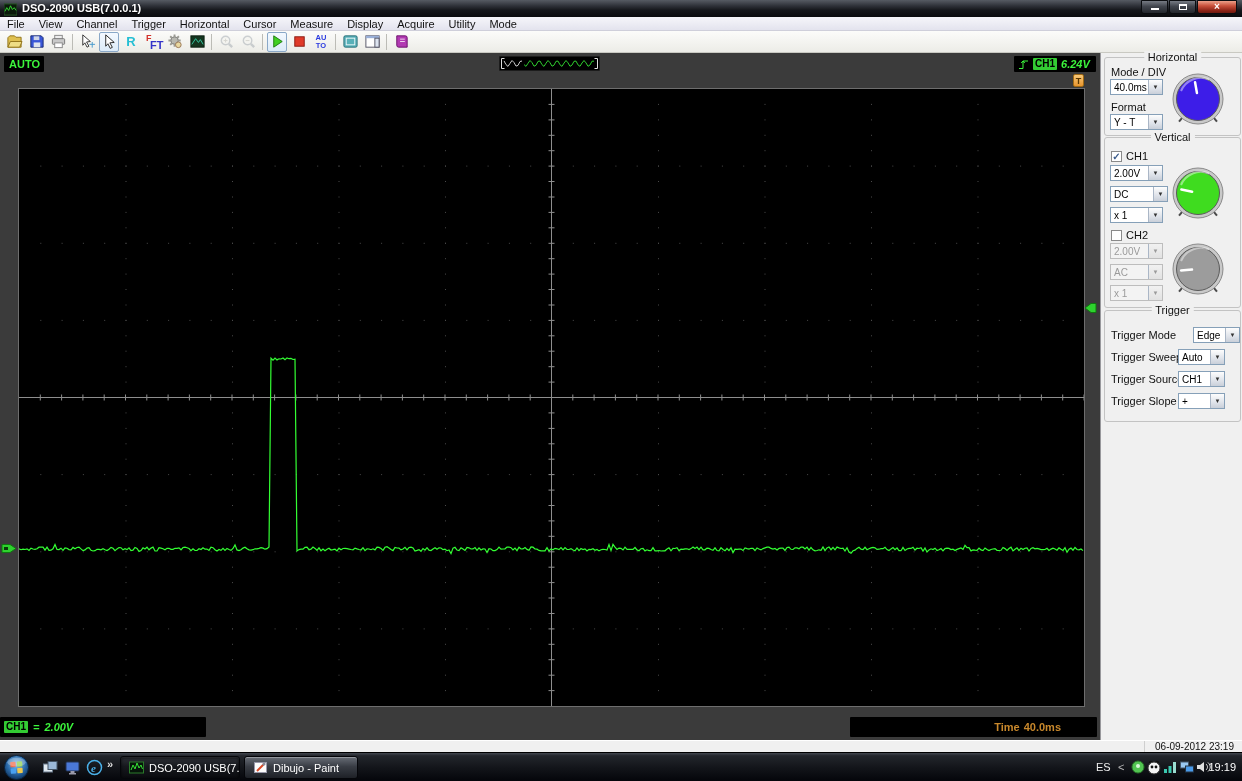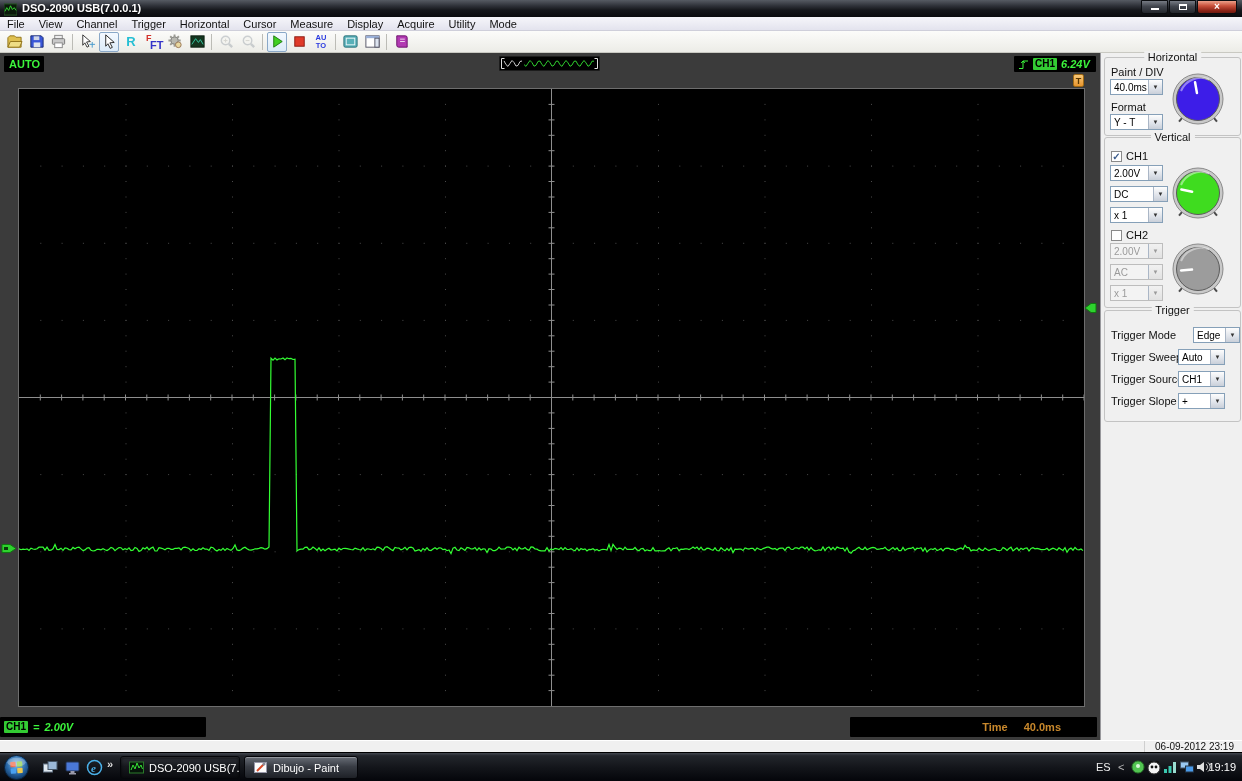--- a/index.html
+++ b/index.html
@@ -35,21 +35,21 @@
   .auto-box{left:4px;top:3px;width:40px;height:16px;padding-left:5px;box-sizing:border-box;}
   .auto-box span{color:#3cf53c;font-size:11px;font-weight:bold;}
   .preview-box{left:499px;top:3px;width:101px;height:15px;border:1px solid #1c1c1c;box-sizing:border-box;justify-content:center;}
   .trig-box{left:1014px;top:3px;width:82px;height:16px;padding:0 4px;box-sizing:border-box;gap:4px;}
   .badge{background:#33cc33;color:#000;font-size:10px;font-weight:bold;padding:0 2px;line-height:12px;border-radius:1px;}
   .greentxt{color:#3cf53c;font-size:11px;font-weight:bold;font-style:italic;}
   .screen{position:absolute;left:18px;top:35px;width:1065px;height:617px;background:#000;border:1px solid #6e6e6e;}
   .t-marker{position:absolute;left:1073px;top:21px;width:11px;height:13px;background:linear-gradient(#f8c878,#e8962e);border:1px solid #a06a14;border-radius:2px;color:#5a3800;font-size:9px;font-weight:bold;text-align:center;line-height:12px;box-sizing:border-box;}
   .marker{position:absolute;}
   .ch-box{left:0;top:664px;width:206px;height:20px;padding-left:4px;box-sizing:border-box;gap:5px;}
-  .time-box{left:850px;top:664px;width:247px;height:20px;justify-content:flex-end;padding-right:36px;box-sizing:border-box;gap:16px;}
+  .time-box{left:850px;top:664px;width:247px;height:20px;justify-content:flex-end;padding-right:36px;box-sizing:border-box;gap:4px;}
   .orangetxt{color:#c8882c;font-size:11px;font-weight:bold;}
   
   .right-panel{position:absolute;left:1100px;top:53px;width:142px;height:687px;background:#f0f0f0;border-left:1px solid #98989c;box-sizing:border-box;}
   .group{position:absolute;left:3px;width:135px;border:1px solid #c3c3c3;border-radius:3px;}
   .grp-label{position:absolute;top:-7px;left:50%;transform:translateX(-50%);background:#f0f0f0;padding:0 4px;font-size:11px;color:#111;white-space:nowrap;}
   .lbl{position:absolute;font-size:11px;color:#111;white-space:nowrap;}
   .select{position:absolute;height:16px;background:#fff;border:1px solid #86a0b8;font-size:10px;color:#000;display:flex;align-items:center;box-sizing:border-box;}
   .select .val{flex:1;padding-left:3px;white-space:nowrap;overflow:hidden;}
   .select .arr{width:13px;height:100%;background:linear-gradient(#fdfdfd,#dfe3ea 60%,#c9cfd9);border-left:1px solid #aab6c6;font-size:6px;display:flex;align-items:center;justify-content:center;color:#333;}
   .select.dis{background:#f3f3f3;border-color:#bdbdbd;color:#9a9a9a;}
@@ -308,21 +308,21 @@
     <div class="blackbox time-box">
       <span class="orangetxt">Time</span>
       <span class="orangetxt">40.0ms</span>
     </div>
   </div>
 
   <div class="right-panel">
 
     <div class="group" style="top:4px;height:77px;">
       <span class="grp-label">Horizontal</span>
-      <span class="lbl" style="left:6px;top:8px;">Paint / DIV</span>
+      <span class="lbl" style="left:6px;top:8px;">Mode / DIV</span>
       <div class="select" style="left:5px;top:21px;width:53px;">
         <span class="val">40.0ms</span>
         <span class="arr">▼</span>
       </div>
       <span class="lbl" style="left:6px;top:43px;">Format</span>
       <div class="select" style="left:5px;top:56px;width:53px;">
         <span class="val">Y - T</span>
         <span class="arr">▼</span>
       </div>
       <div class="knob" id="knob-h" style="left:63px;top:11px;"><svg width="60" height="60" viewBox="0 0 60 60">

